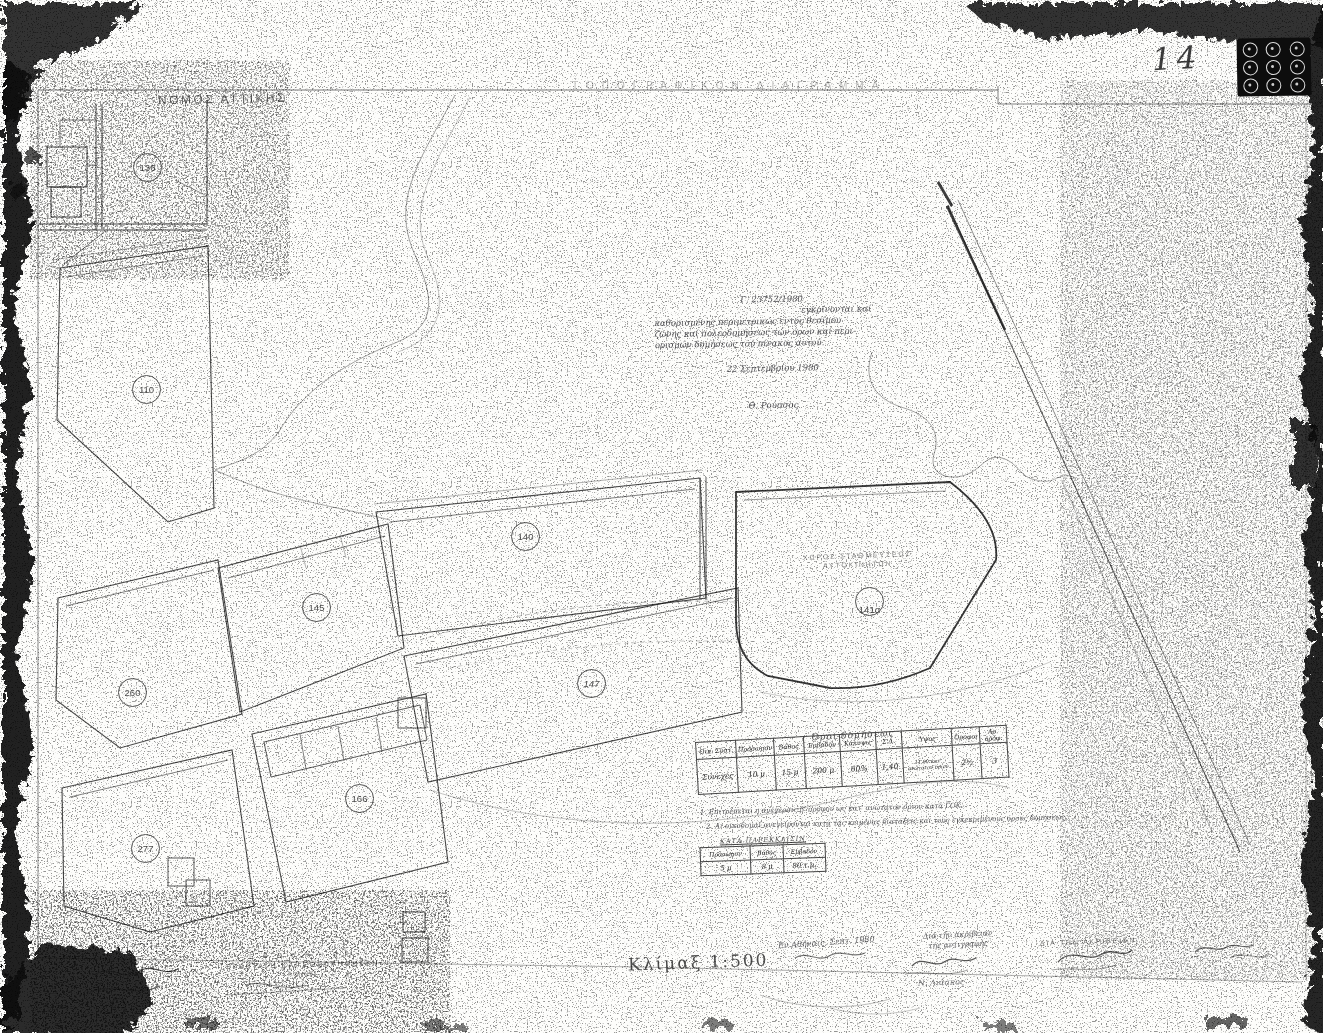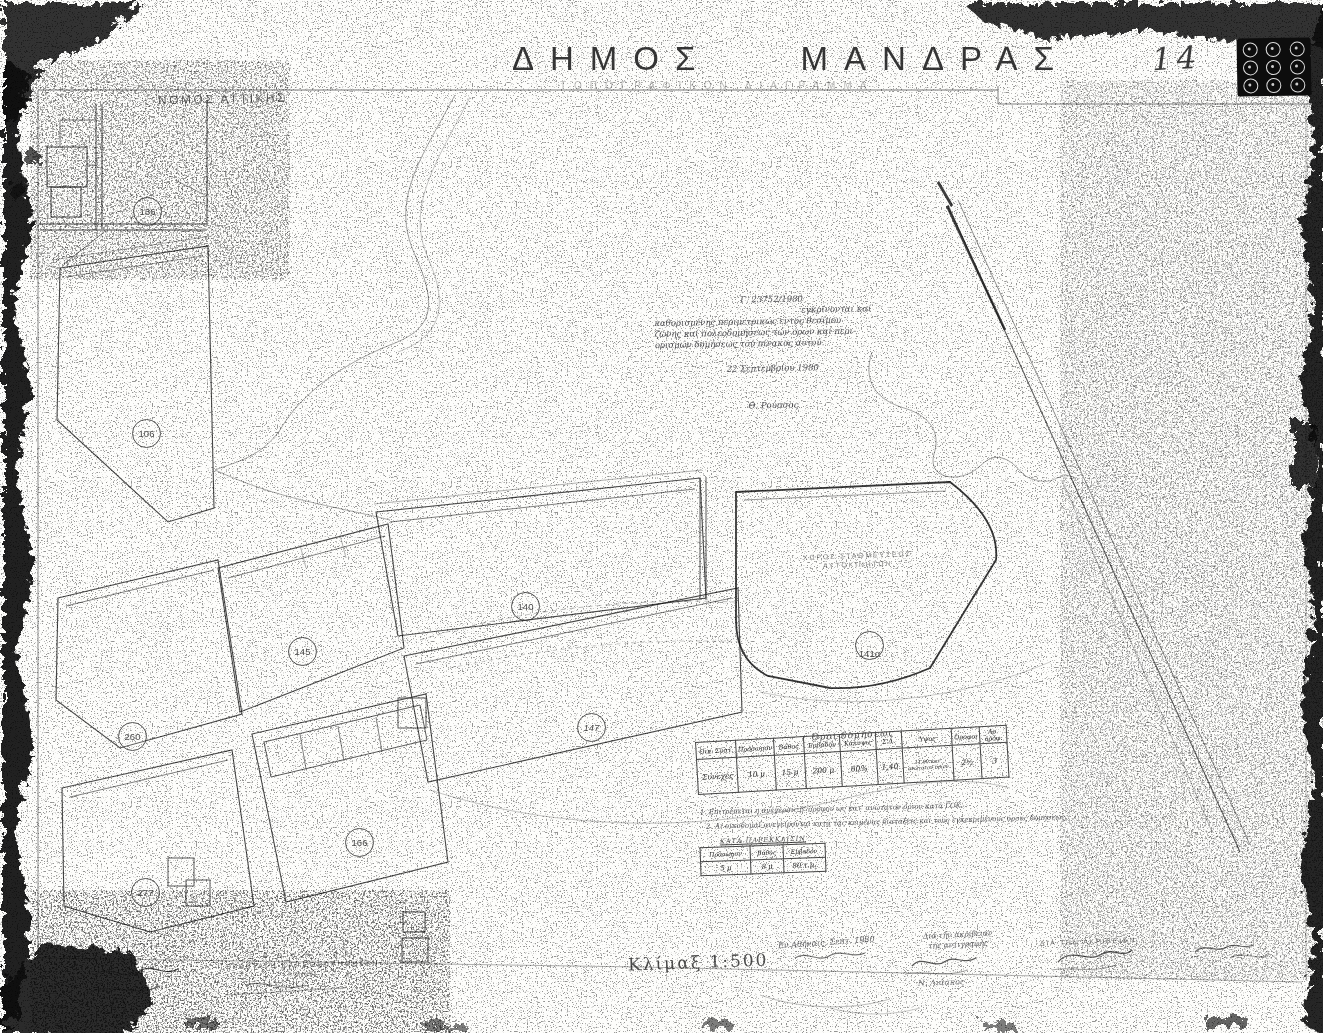--- a/index.html
+++ b/index.html
@@ -9,21 +9,21 @@
   svg.sheet{position:absolute;left:0;top:0;}
   .print{font-family:"Liberation Sans",sans-serif;color:#1b1b1b;}
   .cursive{font-family:"DejaVu Serif",serif;font-style:italic;color:#26262b;}
   .title{font-size:33px;letter-spacing:16px;word-spacing:64px;opacity:.88;white-space:nowrap;}
   .subtitle{font-size:10px;letter-spacing:8px;opacity:.30;white-space:nowrap;}
   .region{font-size:12px;letter-spacing:2.5px;opacity:.68;transform:rotate(-1deg);}
   .sheetnum{font-family:"DejaVu Serif",serif;font-style:italic;font-size:31px;letter-spacing:5px;
             transform:rotate(-3deg);opacity:.85;}
   .plot{width:27px;height:27px;border:1.2px solid #2a2a2a;border-radius:50%;
         display:flex;align-items:center;justify-content:center;font-size:9.5px;
-        color:#1d1d1d;opacity:.82;background:rgba(255,255,255,.15);margin-top:44px;}
+        color:#1d1d1d;opacity:.82;background:rgba(255,255,255,.15);}
   .approval{width:235px;font-size:8.5px;line-height:11px;opacity:.82;transform:rotate(-1deg);}
   .arealbl{font-size:7px;letter-spacing:1.8px;opacity:.55;text-align:center;transform:rotate(-2deg);line-height:9px;}
   table{border-collapse:collapse;background:transparent;}
   .bigtbl{transform:rotate(-3.2deg);transform-origin:left bottom;}
   .bigtbl th{border:1px solid #444;font-weight:normal;font-size:6.3px;padding:1px 1px;height:13px;
              font-family:"DejaVu Serif",serif;font-style:italic;color:#222;}
   .bigtbl td{border:1px solid #444;font-size:7.5px;text-align:center;height:34px;padding:0 1px;
              font-family:"DejaVu Serif",serif;font-style:italic;color:#222;}
   .tbl-title{font-family:"DejaVu Serif",serif;font-style:italic;font-size:9px;letter-spacing:1px;
              opacity:.8;text-align:center;}
@@ -191,22 +191,21 @@
     </g>
 
     <rect x="0" y="0" width="1323" height="1033" filter="url(#speck)" opacity=".42"></rect>
     <rect x="30" y="890" width="420" height="143" filter="url(#speck2)" opacity=".5"></rect>
     <rect x="30" y="60" width="260" height="220" filter="url(#speck2)" opacity=".4"></rect>
     <rect x="1060" y="80" width="263" height="900" filter="url(#speck2)" opacity=".28"></rect>
   </svg>
 
   <div class="ov print region" style="left:158px;top:92px;">ΝΟΜΟΣ ΑΤΤΙΚΗΣ</div>
 
-  <div class="ov print title" style="left:512px;top:40px;">ΔΗΜΟΣ ΜΑΝΔΡΑΣ</div>
-  <div class="ov print subtitle" style="left:560px;top:80px;">ΤΟΠΟΓΡΑΦΙΚΟΝ ΔΙΑΓΡΑΜΜΑ</div>
+  <div class="ov print subtitle" style="left:572px;top:80px;">ΤΟΠΟΓΡΑΦΙΚΟΝ ΔΙΑΓΡΑΜΜΑ</div>
 
   <div class="ov print sheetnum" style="left:1152px;top:40px;">14</div>
 
   <div class="ov gridbox" style="left:1237px;top:38px;">
     <span class="gridcell"></span>
     <span class="gridcell"></span>
     <span class="gridcell"></span>
     <span class="gridcell"></span>
     <span class="gridcell"></span>
     <span class="gridcell"></span>
@@ -222,26 +221,26 @@
     <div>ζώνης καί πολεοδομήσεως τών όρων καί περι-</div>
     <div>ορισμών δομήσεως τού πίνακος αυτού.</div>
     <div style="text-align:center;margin-top:14px;">22 Σεπτεμβρίου 1980</div>
     <div style="text-align:center;margin-top:26px;">Θ. Ρούσσος</div>
   </div>
 
   <div class="ov plot" style="left:133px;top:153px;">
       <span>136</span>
     </div>
   <div class="ov plot" style="left:132px;top:375px;">
-      <span>106</span>
-    </div>
-  <div class="ov plot" style="left:511px;top:548px;">
+      <span>110</span>
+    </div>
+  <div class="ov plot" style="left:511px;top:522px;">
       <span>140</span>
     </div>
-  <div class="ov plot" style="left:288px;top:593px;">
+  <div class="ov plot" style="left:302px;top:593px;">
       <span>145</span>
     </div>
   <div class="ov plot" style="left:118px;top:678px;">
       <span>260</span>
     </div>
   <div class="ov plot" style="left:577px;top:669px;font-style:italic;">
       <span>147</span>
     </div>
   <div class="ov plot" style="left:855px;top:587px;align-items:flex-end;">
       <span>141α</span>

